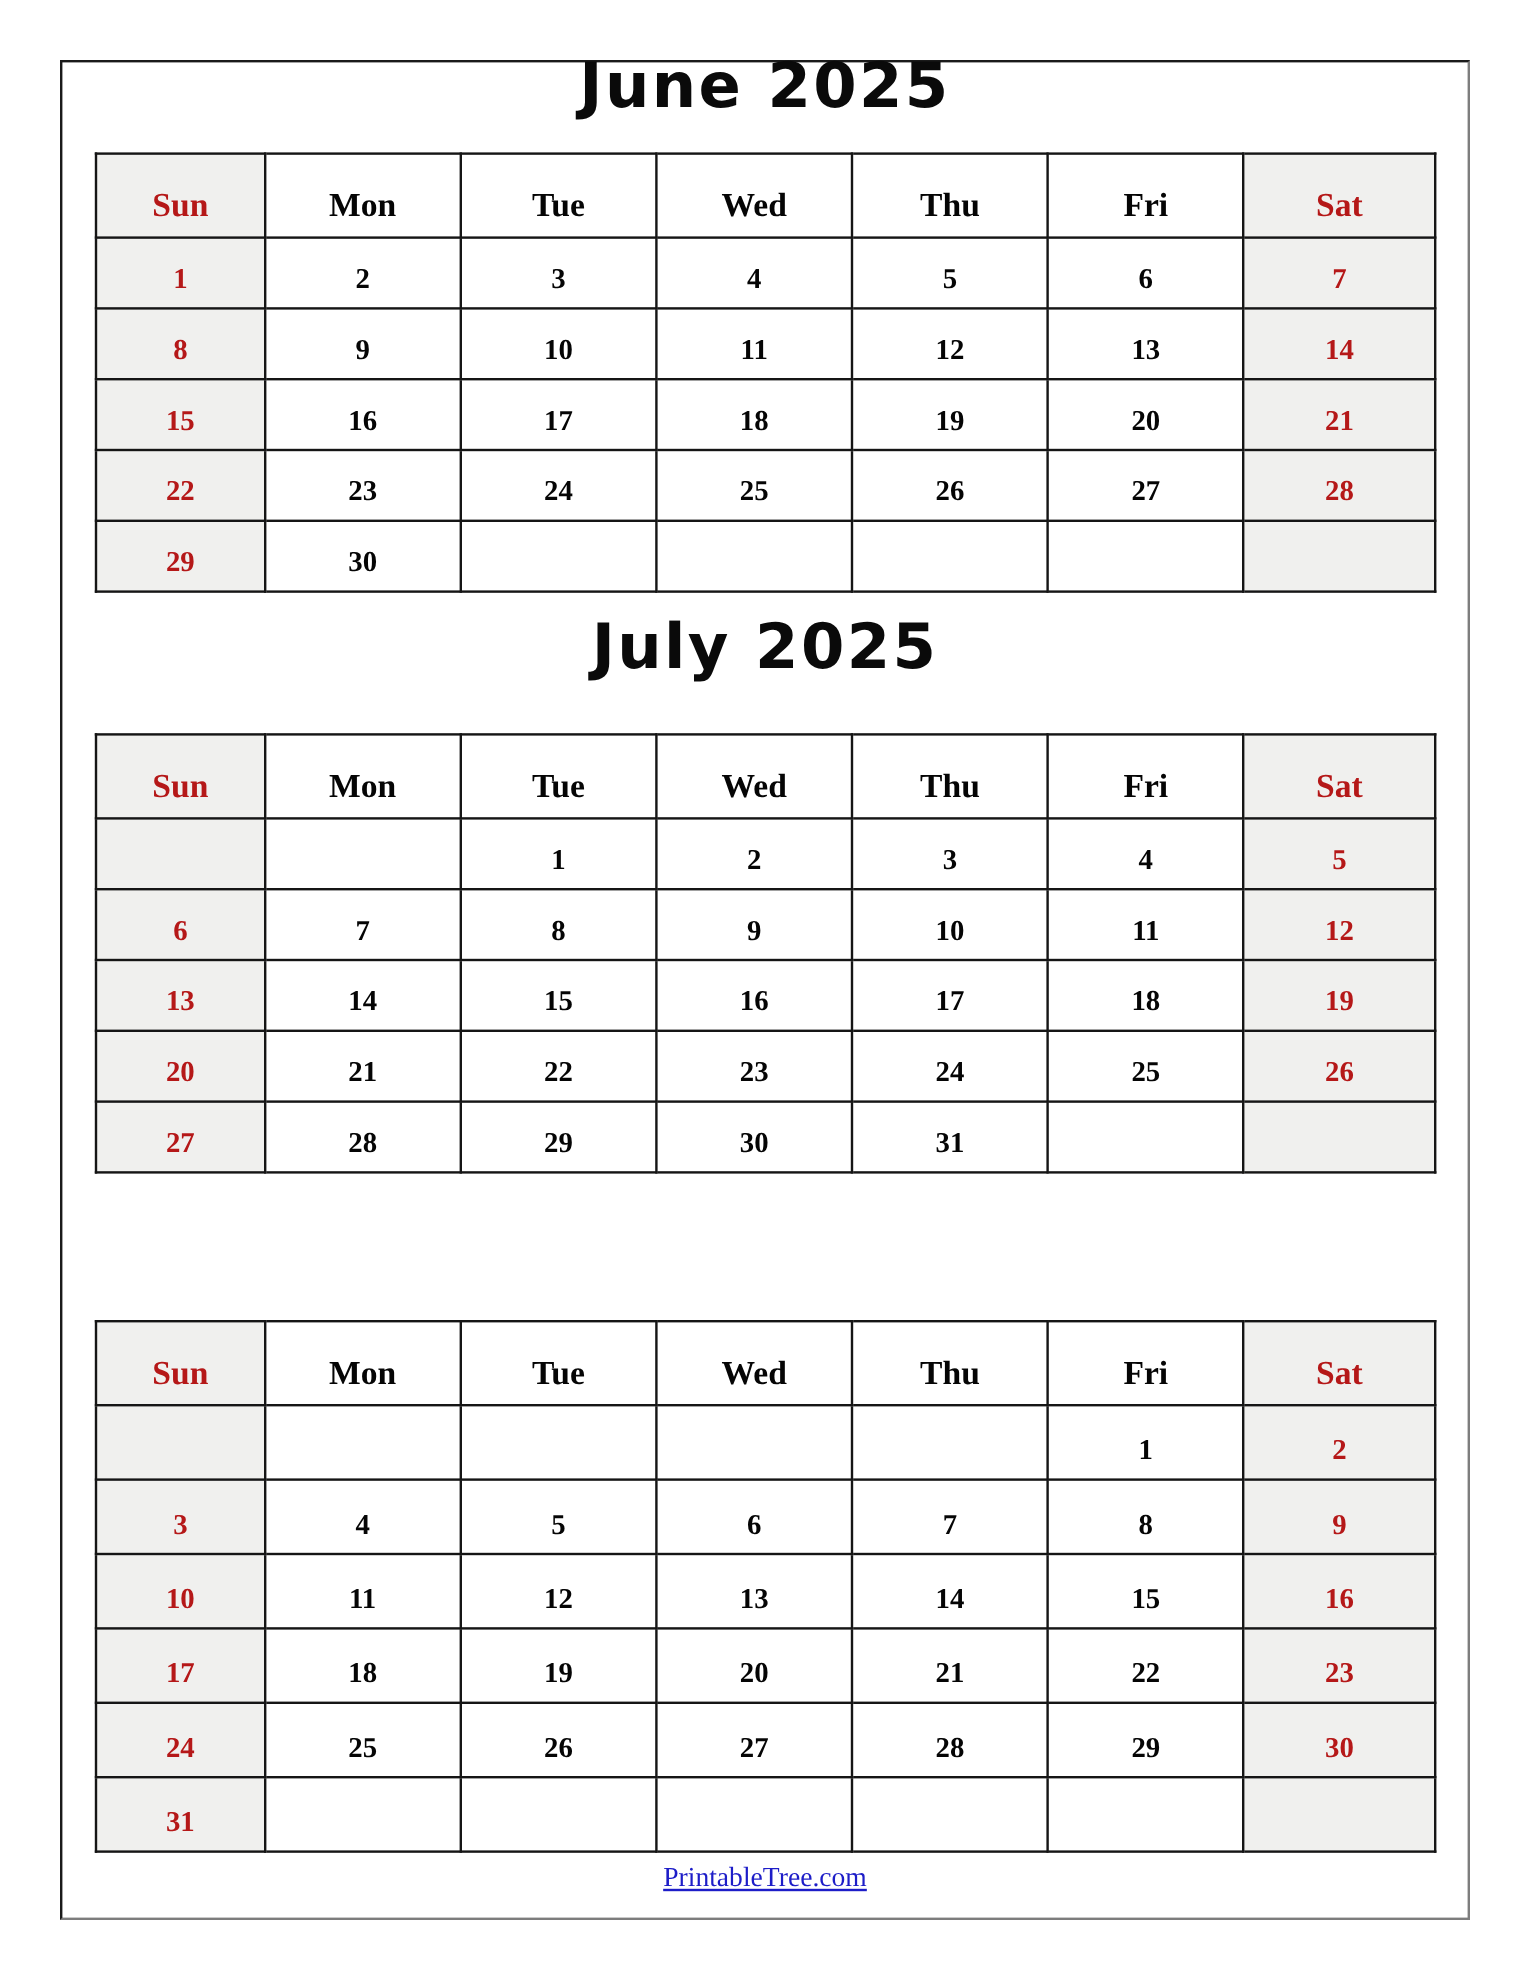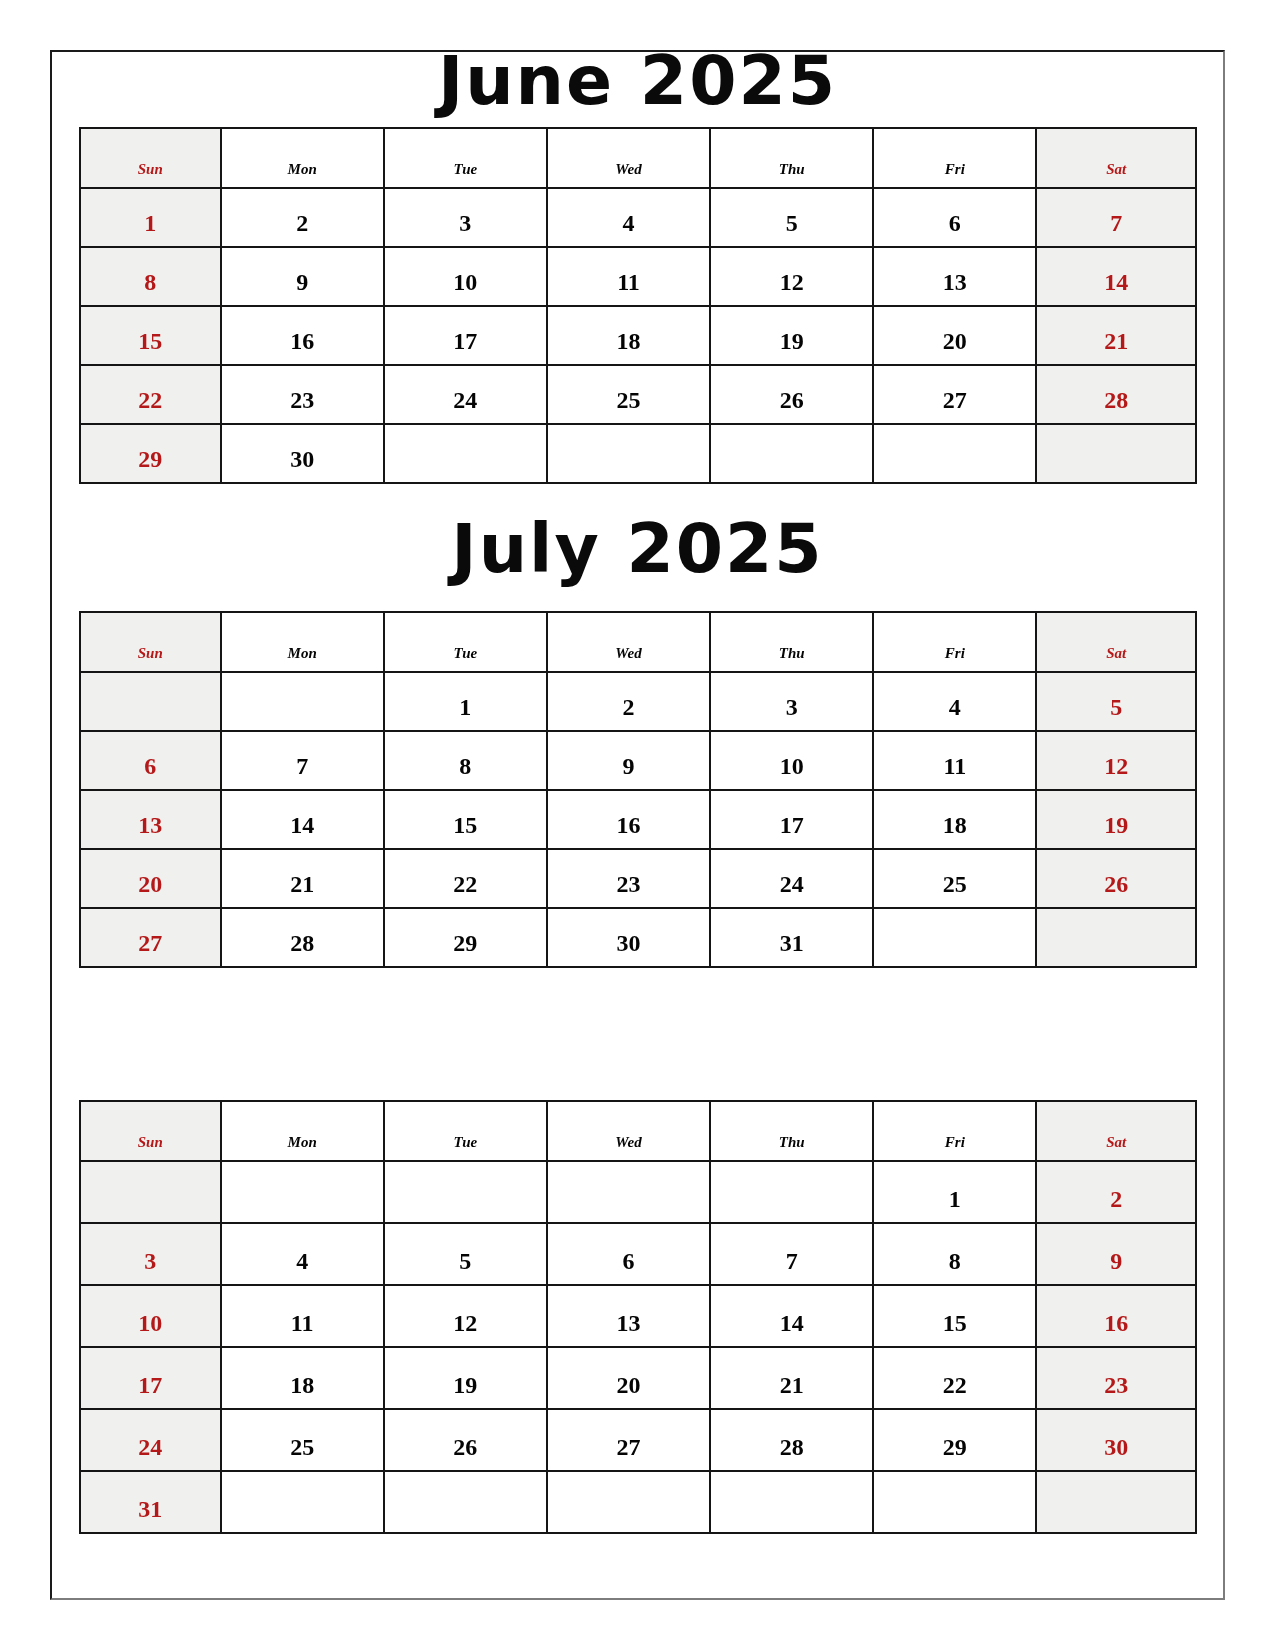--- a/index.html
+++ b/index.html
@@ -17,21 +17,21 @@
     border:2px solid;
     border-color:#1a1a1a #7d7d7d #7d7d7d #1a1a1a;
   }
   .month-title {
     position:absolute;
     left:0; width:1275px;
     margin:0;
     text-align:center;
     font-family:"DejaVu Sans", sans-serif;
     font-weight:bold;
-    font-size:68px;
+    font-size:52px;
     letter-spacing:2px;
     color:#0a0a0a;
     line-height:1.1;
   }
   .title-0 { top:44px; }
   .title-1 { top:512px; }
   .title-2 { top:980px; }
 
   table.cal {
     position:absolute;
@@ -47,24 +47,23 @@
   table.cal th, table.cal td {
     box-sizing:border-box;
     border:2px solid var(--grid-border, #151515);
     text-align:center;
     vertical-align:bottom;
     padding:0 0 9px 0;
     background:#ffffff;
     color:#050505;
   }
   table.cal th {
-    height:60px;
-    font-size:15px;
+    height:70px;
+    font-size:28px;
     font-weight:bold;
-    font-style:italic;
   }
   table.cal td {
     height:59px;
     font-size:24px;
     font-weight:bold;
   }
   table.cal.tall td { height:62px; }
   table.cal th.wk, table.cal td.wk {
     background:var(--weekend-bg, #f0f0ee);
     color:var(--weekend-text, #b51818);
@@ -303,13 +302,16 @@
           <td></td>
           <td></td>
           <td></td>
           <td></td>
           <td></td>
           <td class="wk"></td>
         </tr>
       </tbody>
     </table>
 
+  <div class="footer">
+    <a>PrintableTree.com</a>
+  </div>
 </div>
 
 </body></html>

